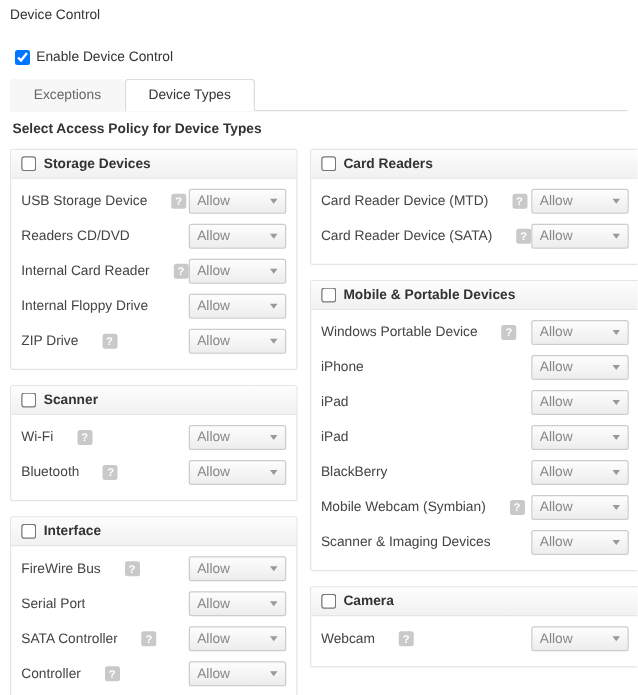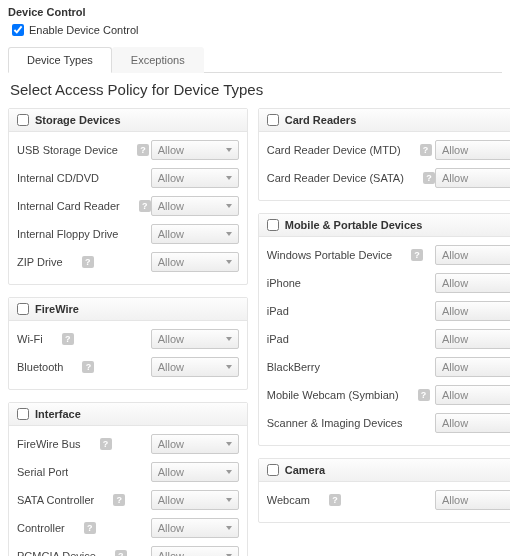--- a/index.html
+++ b/index.html
@@ -4,21 +4,21 @@
 <style>
   * { box-sizing: border-box; margin: 0; padding: 0; }
   body {
     font-family: Arial, sans-serif;
     font-size: 11px;
     color: #333;
     background: #fff;
     width: 510px;
   }
   .page { padding: 6px 8px; }
-  .title { font-size: 11px; font-weight: bold; margin-bottom: 6px; }
+  .title { font-size: 11px; font-weight: normal; margin-bottom: 22px; }
   .enable-row { display: flex; align-items: flex-end; gap: 5px; margin-bottom: 10px; padding-left: 4px;}
   .enable-row input[type=checkbox]{ width:12px;height:12px; }
   .tabs { display: flex; border-bottom: 1px solid #ddd; margin-bottom: 8px; }
   .tab {
     padding: 6px 18px;
     font-size: 11px;
     color: #666;
     border: 1px solid transparent;
     border-bottom: none;
     border-radius: 3px 3px 0 0;
@@ -26,21 +26,21 @@
     position: relative;
     top: 1px;
     background: #f7f7f7;
   }
   .tab.active {
     background: #fff;
     color: #333;
     border-color: #ddd;
     border-bottom: 1px solid #fff;
   }
-  .subtitle { font-size: 15px; margin: 6px 0 10px 2px; color:#333; }
+  .subtitle { font-size: 11px; margin: 6px 0 10px 2px; color:#333;font-weight:bold; }
   .columns { display: flex; gap: 10px; }
   .col { flex: 1; display: flex; flex-direction: column; gap: 12px; }
   .group { border: 1px solid #e5e5e5; border-radius: 2px; }
   .group-head {
     background: linear-gradient(#fdfdfd,#f1f1f1);
     border-bottom: 1px solid #e5e5e5;
     padding: 5px 8px;
     display: flex;
     align-items: center;
     gap: 6px;
@@ -54,21 +54,21 @@
   .row-label span { white-space: nowrap; overflow:hidden; text-overflow: ellipsis; }
   .help {
     display: inline-flex; align-items:center; justify-content:center;
     width: 12px; height: 12px;
     background: #c9c9c9; color: #fff;
     font-size: 9px; font-weight: bold;
     border-radius: 2px;
     line-height: 1;
   }
   .dropdown {
-    width: 88px; height: 20px;
+    width: 78px; height: 20px;
     border: 1px solid #ccc; border-radius: 2px;
     background: linear-gradient(#fdfdfd,#ededed);
     display: flex; align-items: center; justify-content: space-between;
     padding: 0 6px; font-size: 11px; color: #888;
     cursor: pointer;
   }
   .dropdown .caret {
     width: 0; height: 0;
     border-left: 3px solid transparent;
     border-right: 3px solid transparent;
@@ -80,22 +80,22 @@
 <div class="page">
 
 <div class="title">Device Control</div>
 
 <label class="enable-row">
   <input type="checkbox" checked="" style="">
   <span>Enable Device Control</span>
 </label>
 
 <div class="tabs">
+  <div class="tab">Exceptions</div>
   <div class="tab active">Device Types</div>
-  <div class="tab">Exceptions</div>
 </div>
 
 <div class="subtitle">Select Access Policy for Device Types</div>
 
 <div class="columns">
   <div class="col" id="left-col">
         <div class="group">
           <div class="group-head">
             <input type="checkbox" style="">
             <span>Storage Devices</span>
@@ -106,21 +106,21 @@
                 <span>USB Storage Device</span>
                 <span class="help">?</span>
               </div>
               <div class="dropdown">
                 <span>Allow</span>
                 <span class="caret"></span>
               </div>
             </div>
             <div class="row">
               <div class="row-label">
-                <span>Internal CD/DVD</span>
+                <span>Readers CD/DVD</span>
               </div>
               <div class="dropdown">
                 <span>Allow</span>
                 <span class="caret"></span>
               </div>
             </div>
             <div class="row">
               <div class="row-label">
                 <span>Internal Card Reader</span>
                 <span class="help">?</span>
@@ -147,21 +147,21 @@
               <div class="dropdown">
                 <span>Allow</span>
                 <span class="caret"></span>
               </div>
             </div>
           </div>
         </div>
         <div class="group">
           <div class="group-head">
             <input type="checkbox" style="">
-            <span>FireWire</span>
+            <span>Scanner</span>
           </div>
           <div class="group-body">
             <div class="row">
               <div class="row-label">
                 <span>Wi-Fi</span>
                 <span class="help">?</span>
               </div>
               <div class="dropdown">
                 <span>Allow</span>
                 <span class="caret"></span>

